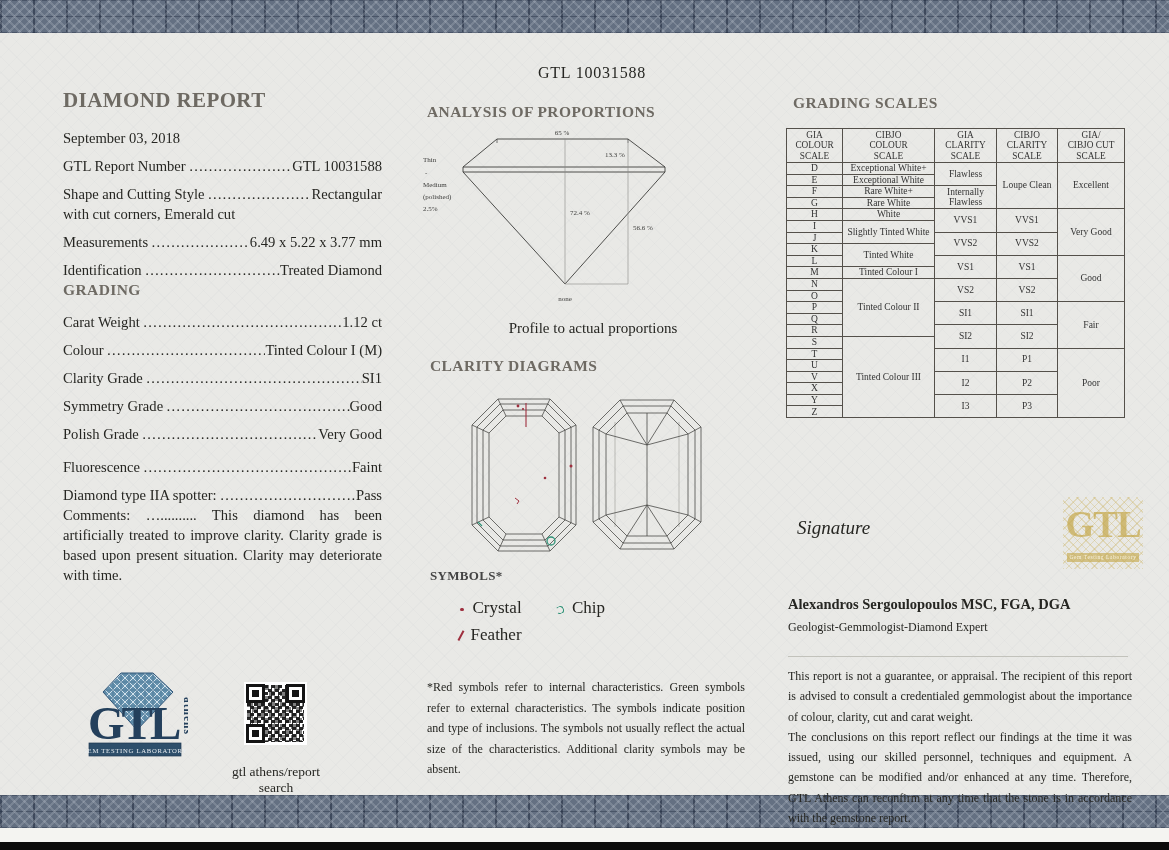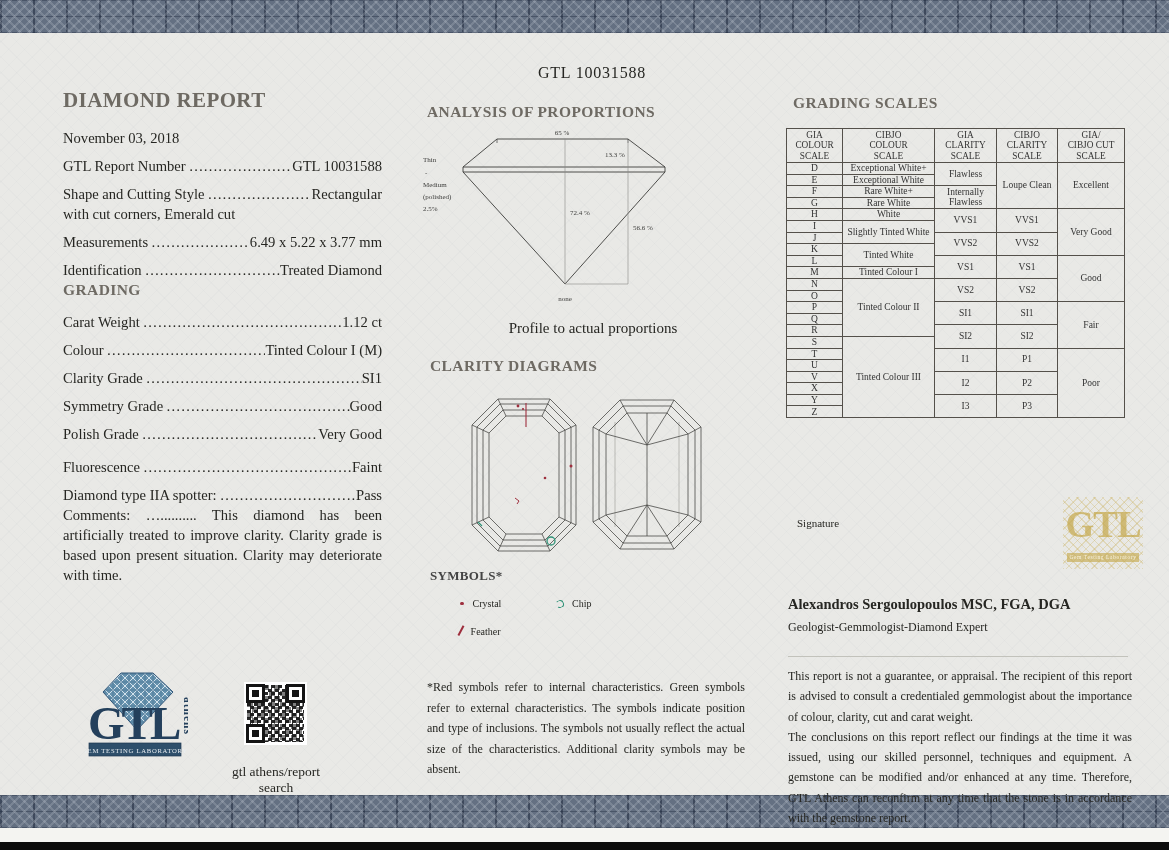--- a/index.html
+++ b/index.html
@@ -34,36 +34,36 @@
   .mt12{margin-top:12px;}
   .mt13{margin-top:13px;}
   .mt8{}
   .comments{margin-top:0;line-height:20px;text-align:justify;}
   
   .mid-repnum{left:502px;top:64px;width:180px;text-align:center;font-size:16px;letter-spacing:0.8px;}
   .mid-title1{left:427px;top:103px;text-align:center;}
   .profile-caption{left:468px;top:320px;width:250px;text-align:center;font-size:15px;}
   .mid-title2{left:430px;top:357px;}
   .symbols-title{left:430px;top:568px;font-size:13px;font-weight:bold;color:#444;letter-spacing:0.3px;}
-  .symrow{font-size:10px;}
+  .symrow{font-size:17px;}
   .sym-crystal{left:460px;top:598px;}
   .sym-chip{left:556px;top:598px;}
   .sym-feather{left:460px;top:625px;}
   .icon-crystal{display:inline-block;width:3.5px;height:3.5px;border-radius:50%;background:#9e2f3e;margin-right:9px;vertical-align:2px;}
   .icon-feather{display:inline-block;width:1.6px;height:11px;background:#9e2f3e;transform:rotate(28deg);margin-right:9px;vertical-align:-1px;}
   .icon-chip{display:inline-block;width:6px;height:6px;border:1.6px solid #2f9277;border-left-color:transparent;border-radius:50%;transform:rotate(-15deg);margin-right:8px;vertical-align:-0.5px;}
   .footnote{left:427px;top:677px;width:318px;font-size:12px;line-height:20.5px;text-align:justify;}
   
   .scales-title{left:793px;top:94px;}
   .gs-table{position:absolute;left:786px;top:128px;width:338px;border-collapse:collapse;table-layout:fixed;
     font-size:9.5px;color:#333;text-align:center;}
   .gs-table th,.gs-table td{border:1px solid #54504a;padding:0;font-weight:normal;}
   .gs-table th{font-size:9.3px;line-height:10.5px;white-space:pre-line;height:33px;}
   .gs-table td{height:10.6px;line-height:10.5px;}
-  .signature{left:797px;top:517px;font-size:11px;}
+  .signature{left:797px;top:517px;font-size:19px;font-style:italic;}
   .expert-name{left:788px;top:596px;font-size:14.5px;font-weight:bold;}
   .expert-title{left:788px;top:620px;font-size:12px;}
   .divider{left:788px;top:656px;width:340px;border-top:1px solid #c2c2bb;height:0;}
   .disclaimer{left:788px;top:666px;width:344px;font-size:12px;line-height:20.3px;text-align:justify;}
   .disclaimer p{margin:0;}
   
   .logo{left:85px;top:670px;width:103px;height:90px;}
   .qr{left:244px;top:682px;width:63px;height:63px;background:#fff;}
   .qr-noise{position:absolute;inset:3px;background-image:repeating-conic-gradient(#141414 0% 25%, #fff 0% 50%);background-size:7px 7px;opacity:0.92;}
   .qr-noise2{position:absolute;inset:3px;background-image:repeating-conic-gradient(#141414 0% 25%, transparent 0% 50%);background-size:11px 11px;opacity:0.55;}
@@ -84,21 +84,21 @@
 <body>
 
 <div id="page">
   <div class="band band-top"></div>
   <div class="band band-bottom"></div>
   <div class="white-strip"></div>
   <div class="black-strip"></div>
 
   <div class="left-col">
     <div class="title sec-head">DIAMOND REPORT</div>
-    <div class="line-date">November 03, 2018</div>
+    <div class="line-date">September 03, 2018</div>
 
     <div class="dotrow">
       <span class="lbl">GTL Report Number</span>
       <span class="dots">…………………………………………………………………………………………</span>
       <span class="val">GTL 10031588</span>
     </div>
 
     <div class="dotrow">
       <span class="lbl">Shape and Cutting Style</span>
       <span class="dots">…………………………………………………………………………………………</span>

